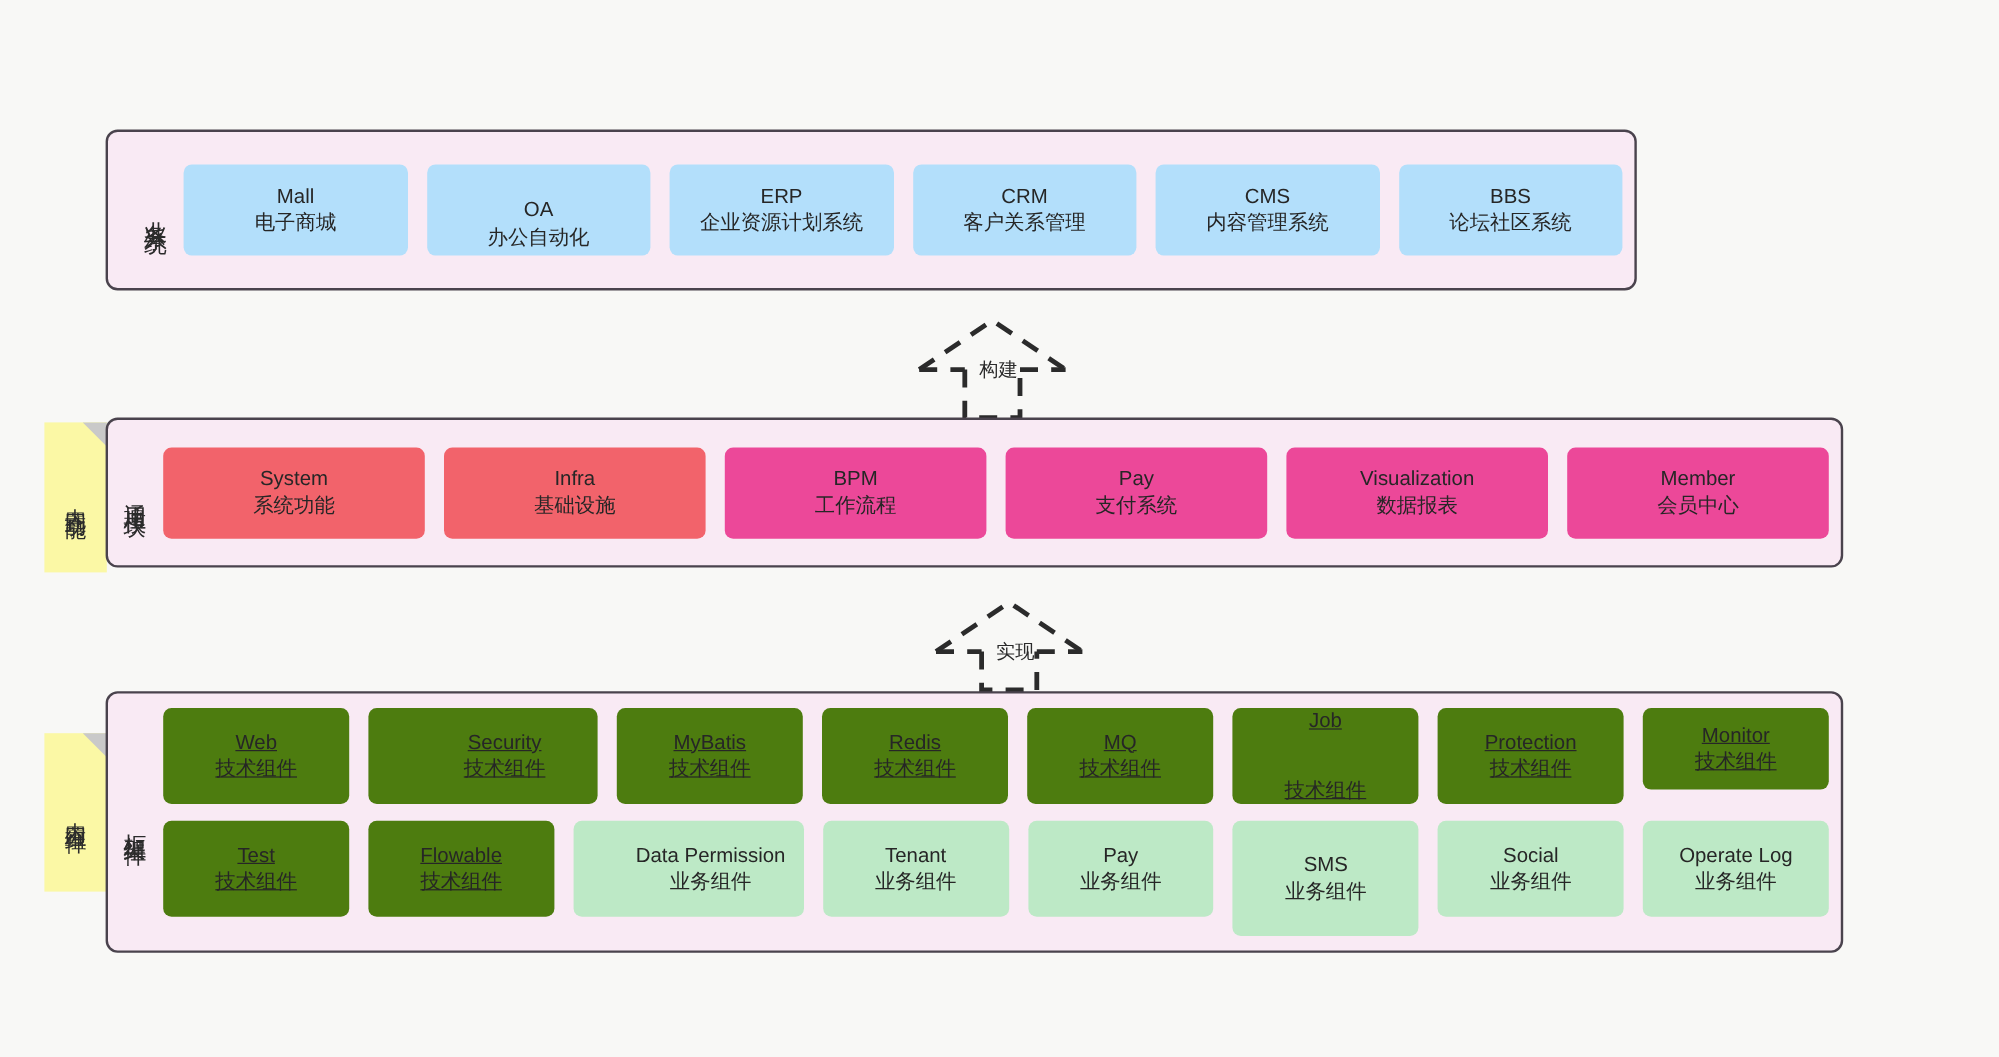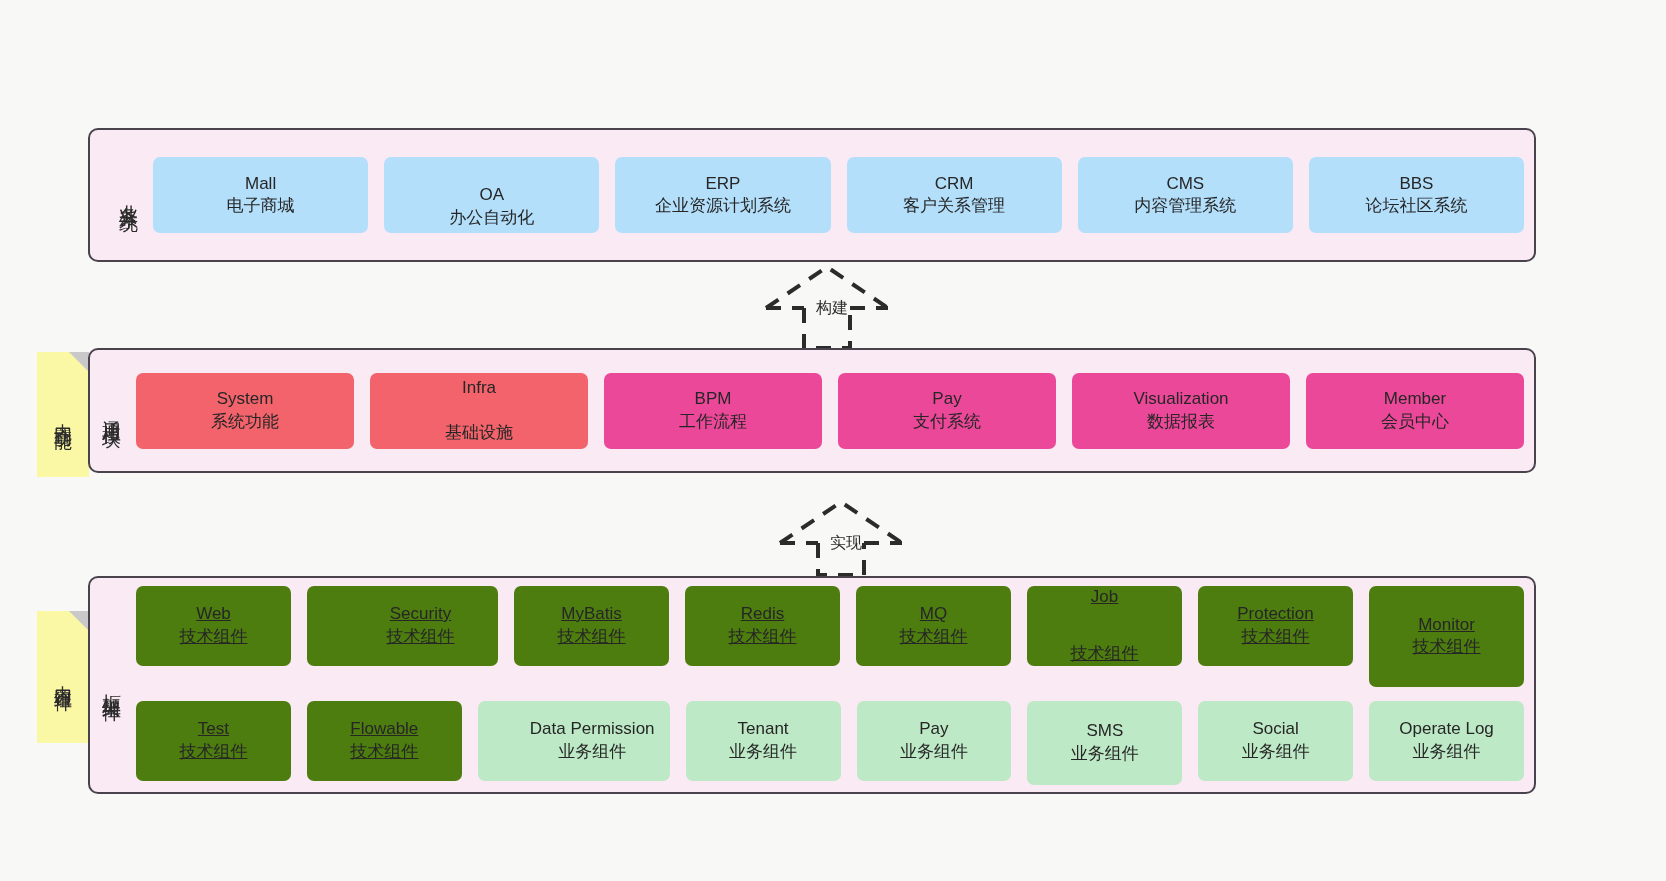--- a/index.html
+++ b/index.html
@@ -110,21 +110,21 @@
     background: transparent;
     white-space: nowrap;
     user-select: none;
   }
 </style>
 </head>
 <body>
 
 <div id="stage">
 
-  <div class="layer" id="layer-business" style="left:88px; top:128px; width:1448px; height:134px;padding-left:17px;">
+  <div class="layer" id="layer-business" style="left:88px; top:108px; width:1276px; height:134px;padding-left:17px;">
     <div class="layer-title">业务系统</div>
     <div class="layer-body">
       <div class="row">
         <div class="node c-blue" style="height:76px;">
           <span class="en">Mall</span>
           <span class="cn">电子商城</span>
         </div>
         <div class="node c-blue" style="height:76px;justify-content:flex-end;">
           <span class="en">OA</span>
           <span class="cn">办公自动化</span>
@@ -167,21 +167,21 @@
   </div>
 
   <div class="layer" id="layer-modules" style="left:88px; top:348px; width:1448px; height:125px;">
     <div class="layer-title">通用模块</div>
     <div class="layer-body">
       <div class="row">
         <div class="node c-red" style="height:76px;">
           <span class="en">System</span>
           <span class="cn">系统功能</span>
         </div>
-        <div class="node c-red" style="height:76px;justify-content:space-between;">
+        <div class="node c-red" style="height:76px;">
           <span class="en">Infra</span>
           <span class="cn">基础设施</span>
         </div>
         <div class="node c-pink" style="height:76px;">
           <span class="en">BPM</span>
           <span class="cn">工作流程</span>
         </div>
         <div class="node c-pink" style="height:76px;">
           <span class="en">Pay</span>
           <span class="cn">支付系统</span>
@@ -239,21 +239,21 @@
           <span class="cn">技术组件</span>
         </div>
         <div class="node c-green" style="height:80px;gap:35px;">
           <span class="en">Job</span>
           <span class="cn">技术组件</span>
         </div>
         <div class="node c-green" style="height:80px;text-align:right;">
           <span class="en">Protection</span>
           <span class="cn">技术组件</span>
         </div>
-        <div class="node c-green" style="height:101px;">
+        <div class="node c-green" style="height:68px;">
           <span class="en">Monitor</span>
           <span class="cn">技术组件</span>
         </div>
       </div>
 
       <div class="row">
         <div class="node c-green" style="height:80px;">
           <span class="en">Test</span>
           <span class="cn">技术组件</span>
         </div>
@@ -266,21 +266,21 @@
           <span class="cn">业务组件</span>
         </div>
         <div class="node c-lgreen" style="height:80px;">
           <span class="en">Tenant</span>
           <span class="cn">业务组件</span>
         </div>
         <div class="node c-lgreen" style="height:80px;">
           <span class="en">Pay</span>
           <span class="cn">业务组件</span>
         </div>
-        <div class="node c-lgreen" style="height:84px;">
+        <div class="node c-lgreen" style="height:96px;">
           <span class="en">SMS</span>
           <span class="cn">业务组件</span>
         </div>
         <div class="node c-lgreen" style="height:80px;">
           <span class="en">Social</span>
           <span class="cn">业务组件</span>
         </div>
         <div class="node c-lgreen" style="height:80px;">
           <span class="en">Operate Log</span>
           <span class="cn">业务组件</span>

